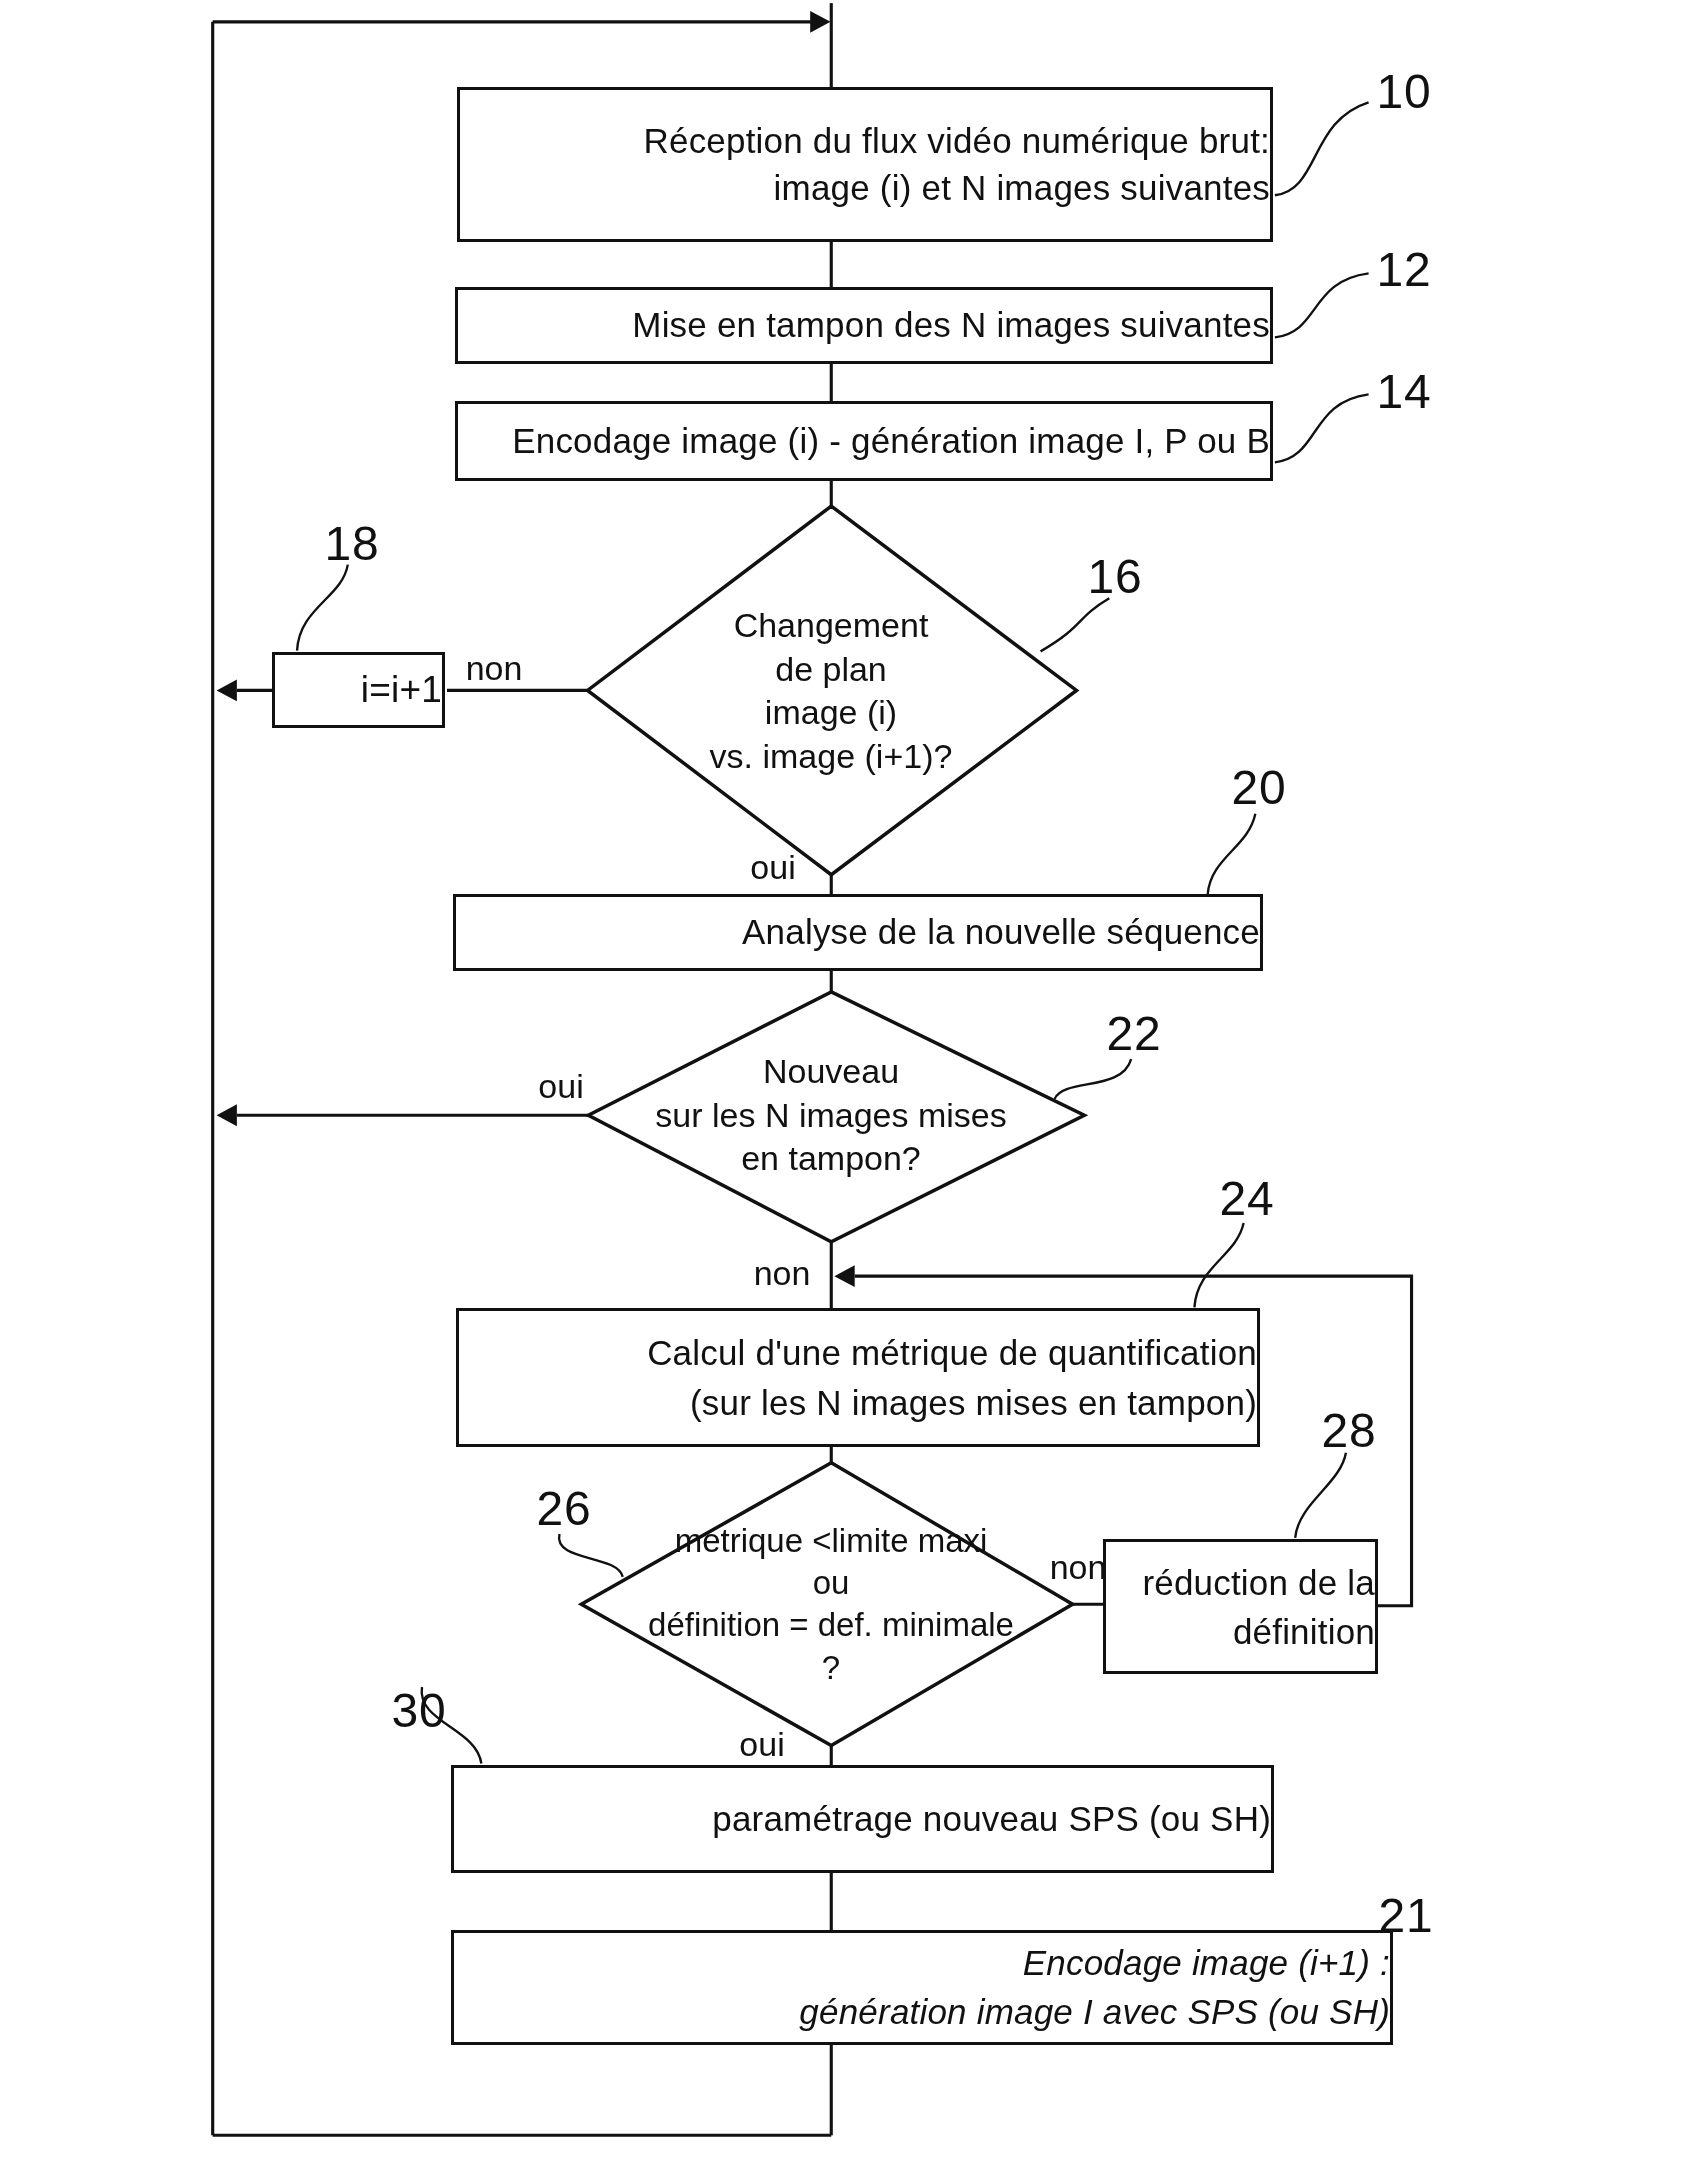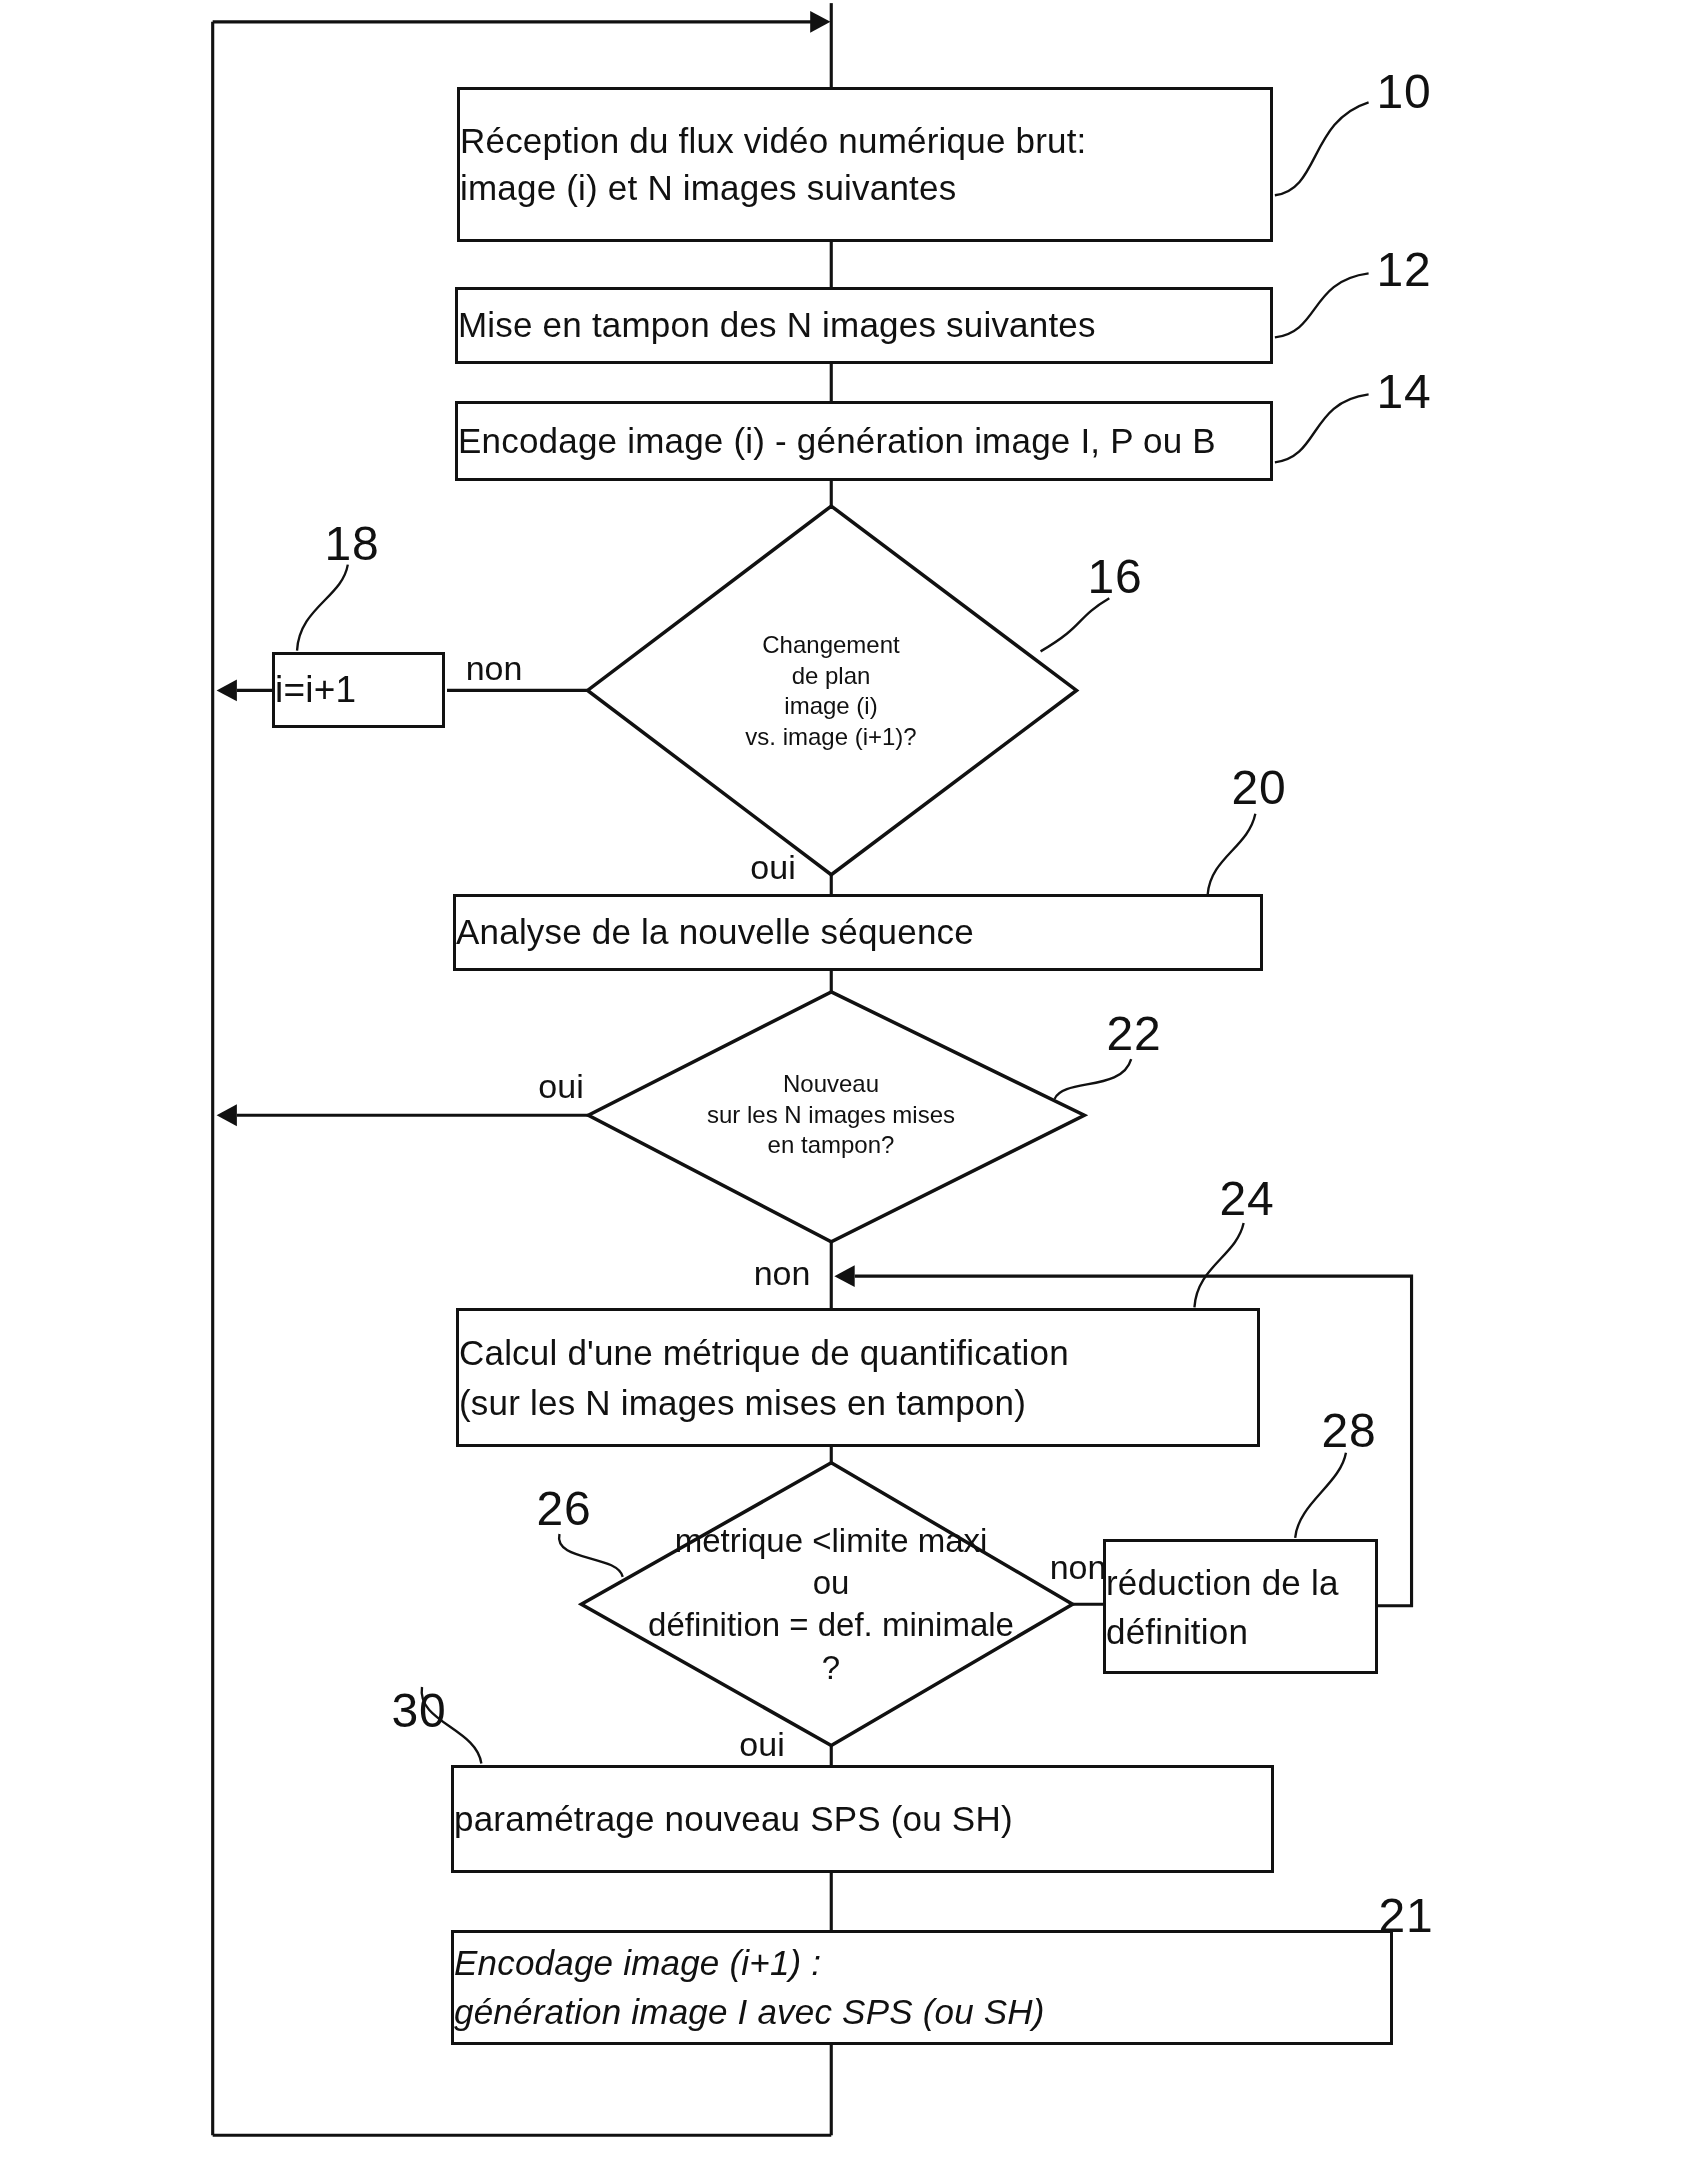--- a/index.html
+++ b/index.html
@@ -16,30 +16,30 @@
   .shape   { stroke:#111111; stroke-width:4.5; fill:#ffffff; }
   .ahead   { fill:#111111; stroke:none; }
   .leader  { stroke:#111111; stroke-width:3; fill:none; }
 
   .box {
     position:absolute;
     border:3.9px solid #111111;
     background:#ffffff;
     box-sizing:border-box;
     display:flex; flex-direction:column;
-    align-items:flex-start; justify-content:center;
+    align-items:flex-end; justify-content:center;
     text-align:center;
     font-size:35px; line-height:1.32;
     letter-spacing:0.2px;
   }
   .dtext {
     position:absolute;
     transform:translate(-50%,-50%);
     text-align:center;
-    font-size:24px; line-height:1.28;
+    font-size:34px; line-height:1.28;
     white-space:nowrap;
   }
   .num {
     position:absolute;
     transform:translate(-50%,-50%);
     font-size:48px;
     letter-spacing:0.8px;
   }
   .lbl {
     position:absolute;

